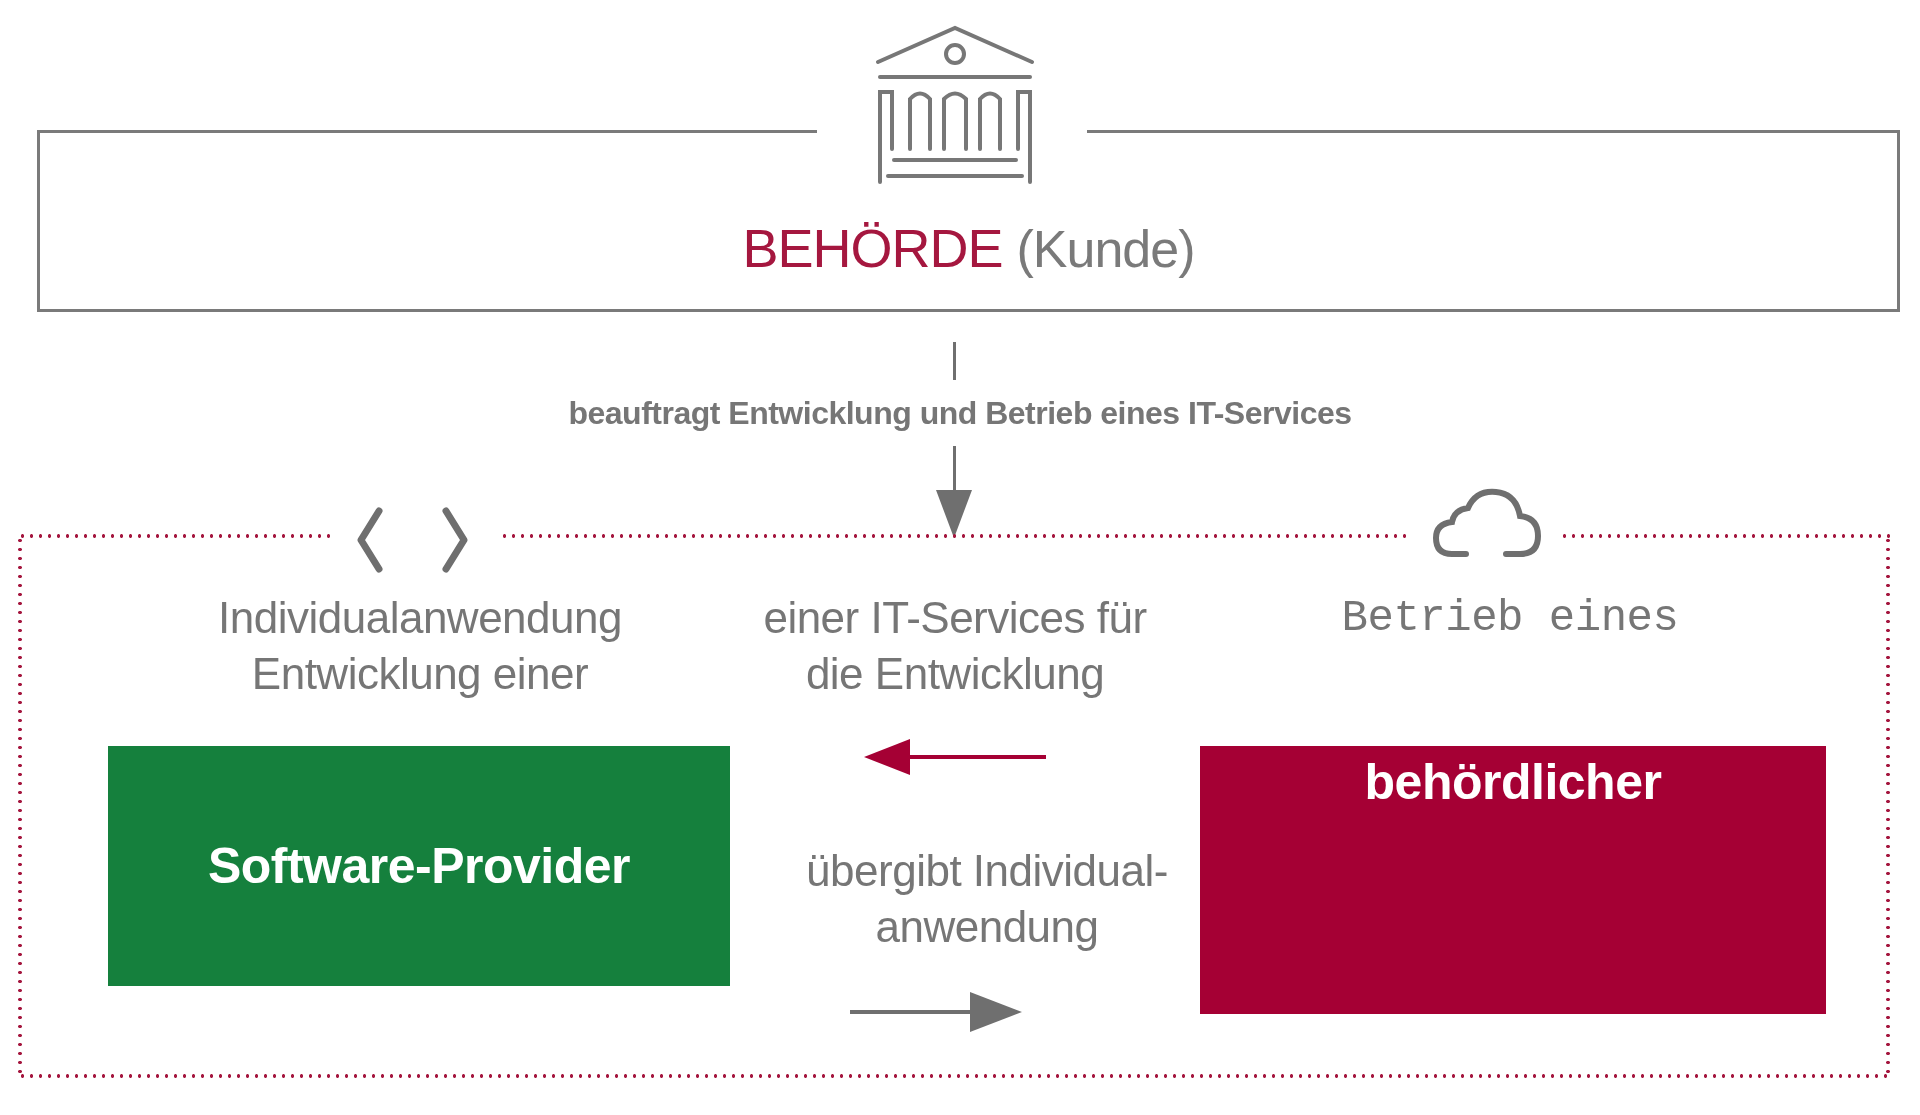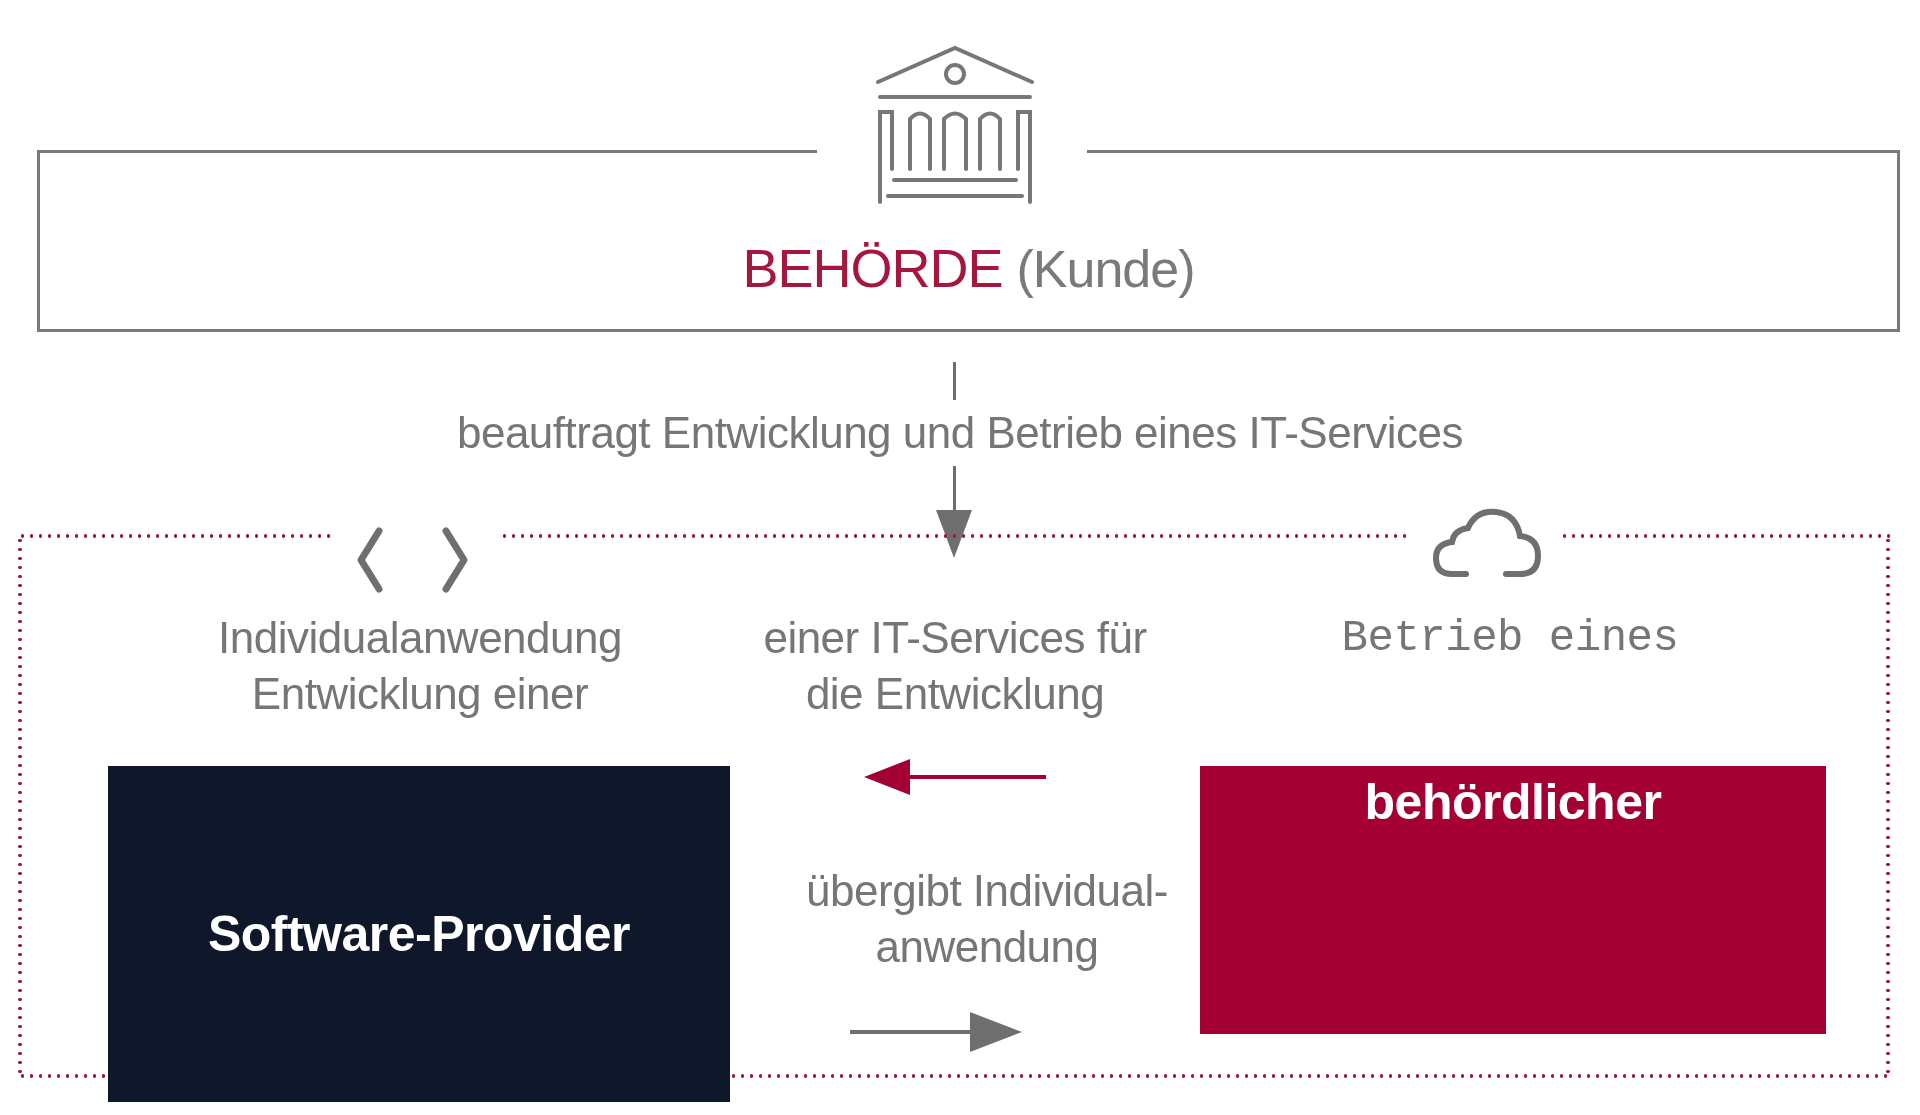--- a/index.html
+++ b/index.html
@@ -1,36 +1,36 @@
 <!DOCTYPE html>
 <html><head>
 <meta charset="utf-8">
 <style>
   html, body { margin: 0; padding: 0; background: #ffffff; }
   body { width: 1920px; height: 1115px; position: relative; overflow: hidden;
          font-family: "Liberation Sans", "DejaVu Sans", sans-serif; }
-  .abs { position: absolute; margin-top: 20px; }
+  .abs { position: absolute; }
   .top-box { left: 37px; top: 132px; width: 1863px; height: 180px;
              border: 3px solid #7a7a7a; border-top: none; box-sizing: border-box; }
   .top-edge { top: 130px; height: 3px; background: #7a7a7a; }
   .gov-icon { left: 872px; top: 24px; width: 166px; height: 160px; }
   .title { left: 37px; top: 215px; width: 1863px; text-align: center;
            font-size: 54px; line-height: 66px; letter-spacing: -1px; }
   .title .main { color: #a5173f; }
   .title .sub { color: #7a7a7a; font-size: 52px; }
   .caption { left: 330px; top: 385px; width: 1260px; text-align: center;
-             font-size: 44px; line-height: 56px; color: #767676; letter-spacing: -0.5px; }
+             font-size: 32px; line-height: 56px; color: #767676; letter-spacing: -0.5px; font-weight: bold; }
   .vline { left: 953px; width: 3px; background: #6f6f6f; }
   .dot-edge { position: absolute; }
   .dot-h { height: 4px; background-image: radial-gradient(circle, #a5173f 1.6px, transparent 2px);
            background-size: 9px 4px; background-repeat: repeat-x; }
   .dot-v { width: 4px; background-image: radial-gradient(circle, #a5173f 1.6px, transparent 2px);
            background-size: 4px 9px; background-repeat: repeat-y; }
   .label { text-align: center; font-size: 44px; line-height: 56px; color: #767676; letter-spacing: -0.5px; }
-  .gray-box { left: 108px; top: 746px; width: 622px; height: 336px; background: #0f172a;
+  .gray-box { left: 108px; top: 746px; width: 622px; height: 240px; background: #15803d;
               display: flex; align-items: center; justify-content: center; }
   .red-box { left: 1200px; top: 746px; width: 626px; height: 268px; background: #a50034;
              display: flex; align-items: center; flex-direction: column; }
   .box-text { color: #ffffff; font-weight: bold; font-size: 50px; line-height: 72px;
               text-align: center; letter-spacing: -0.5px; }
 </style>
 </head>
 <body>
 
 <div class="abs top-box"></div>

